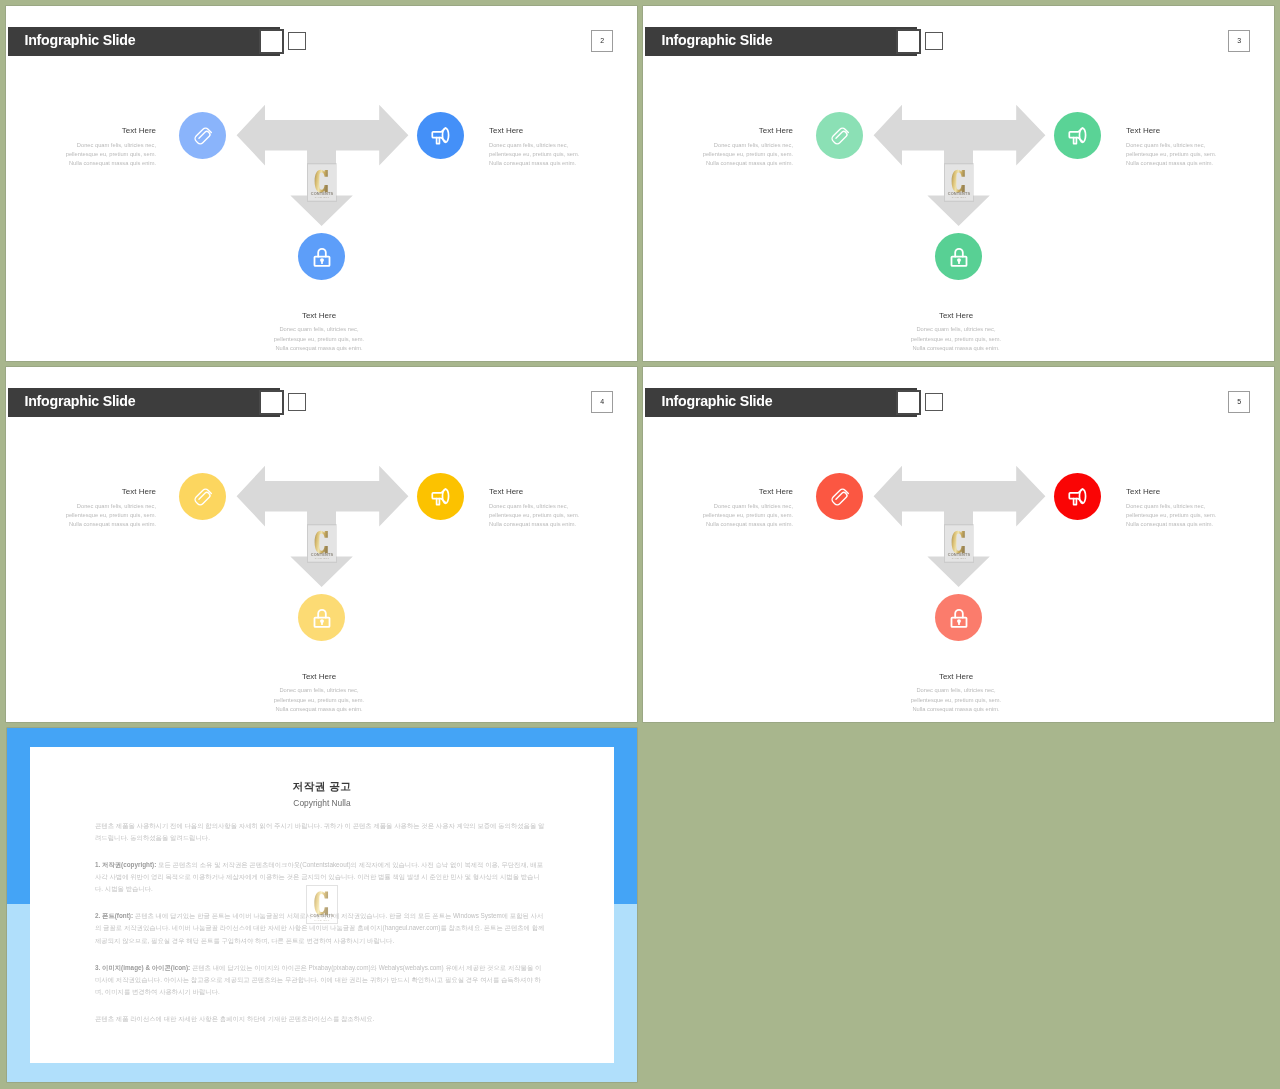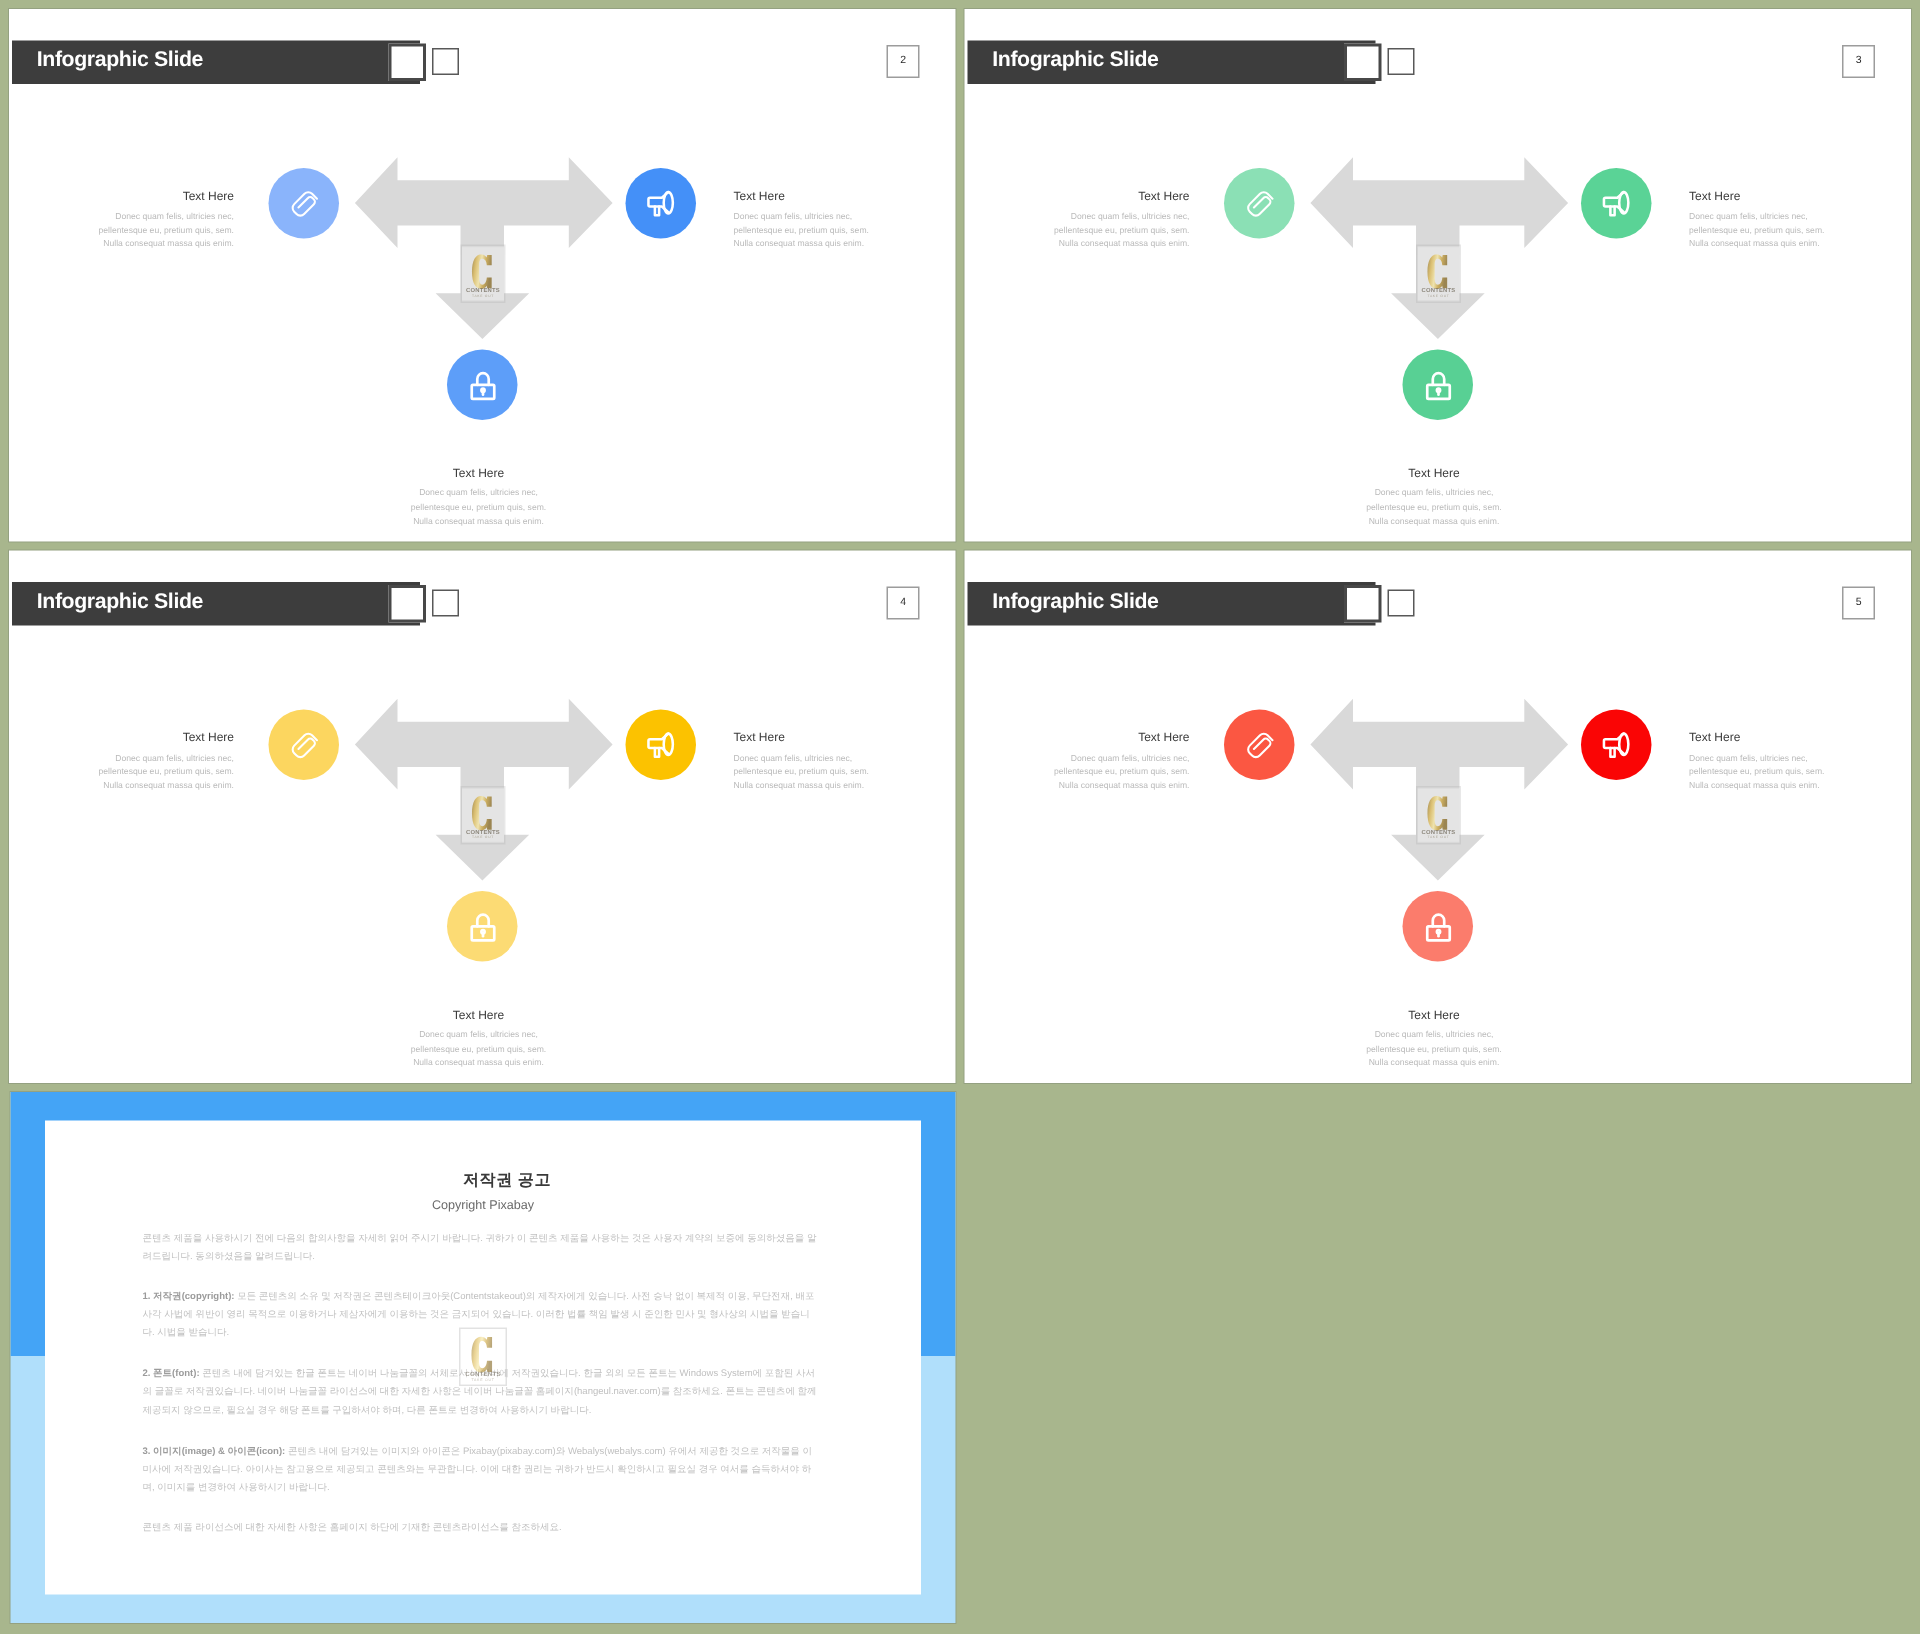--- a/index.html
+++ b/index.html
@@ -5,21 +5,21 @@
   html,body{margin:0;padding:0;}
   body{width:1280px;height:1089px;background:#a8b68d;font-family:"Liberation Sans",sans-serif;overflow:hidden;}
   .slide{position:absolute;background:#fff;overflow:hidden;box-shadow:0 0 0 0.6px rgba(120,130,110,0.45);}
   .s1{left:6px;top:6px;width:631px;height:355px;}
   .s2{left:643px;top:6px;width:631px;height:355px;}
   .s3{left:6px;top:367px;width:631px;height:355px;}
   .s4{left:643px;top:367px;width:631px;height:355px;}
   .s5{left:7px;top:728px;width:630px;height:354px;background:#b0dffb;}
   .s5top{position:absolute;left:0;top:0;width:630px;height:176px;background:#44a4f6;}
   .cpbox{position:absolute;left:23px;top:19px;width:584px;height:316px;background:#fff;}
-  .cp-title{position:absolute;left:16px;top:33px;width:584px;text-align:center;font-size:10.7px;font-weight:bold;color:#3a3a3a;letter-spacing:0.4px;}
+  .cp-title{position:absolute;left:0;top:33px;width:584px;text-align:center;font-size:10.7px;font-weight:bold;color:#3a3a3a;letter-spacing:0.4px;}
   .cp-sub{position:absolute;left:0;top:50.5px;width:584px;text-align:center;font-size:8.4px;color:#6a6a6a;}
   .cp-body{position:absolute;left:65px;top:72.5px;width:452px;font-size:6.35px;line-height:12.3px;color:#c0c0c0;}
   .cp-body p{margin:0 0 14.6px 0;}
   .cp-body b{color:#9b9b9b;font-weight:bold;}
   .cp-wm{position:absolute;left:276px;top:138px;width:32px;height:39px;opacity:0.72;border:0.6px solid rgba(140,140,140,0.35);box-sizing:border-box;}
 
   .titlebar{position:absolute;left:2px;top:21px;width:272px;height:29px;background:#3d3d3d;}
   .titlebar .tt{position:absolute;left:16.5px;top:5.2px;color:#fff;font-weight:bold;font-size:14.2px;letter-spacing:-0.25px;}
   .sq1{position:absolute;left:253px;top:22.7px;width:25px;height:25.2px;border:2.7px solid #484848;background:#fff;box-sizing:border-box;}
   .sq2{position:absolute;left:282.3px;top:26.2px;width:17.4px;height:18.2px;border:1.7px solid #585858;background:#fff;box-sizing:border-box;}
@@ -366,21 +366,21 @@
           <div>Donec quam felis, ultricies nec,</div>
           <div>pellentesque eu, pretium quis, sem.</div>
           <div>Nulla consequat massa quis enim.</div>
         </div>
       </div>
     </div>
     <div class="slide s5">
  <div class="s5top"></div>
  <div class="cpbox">
   <div class="cp-title">저작권 공고</div>
-  <div class="cp-sub">Copyright Pixabay</div>
+  <div class="cp-sub">Copyright Nulla</div>
   <div class="cp-body">
    <p>콘텐츠 제품을 사용하시기 전에 다음의 합의사항을 자세히 읽어 주시기 바랍니다. 귀하가 이 콘텐츠 제품을 사용하는 것은 사용자 계약의 보증에 동의하셨음을 알려드립니다. 동의하셨음을 알려드립니다.</p>
    <p><b>1. 저작권(copyright):</b><span> 모든 콘텐츠의 소유 및 저작권은 콘텐츠테이크아웃(Contentstakeout)의 제작자에게 있습니다. 사전 승낙 없이 복제적 이용, 무단전재, 배포 사각 사법에 위반이 영리 목적으로 이용하거나 제삼자에게 이용하는 것은 금지되어 있습니다. 이러한 법률 책임 발생 시 준인한 민사 및 형사상의 시법을 받습니다. 시법을 받습니다.</span></p>
    <p><b>2. 폰트(font):</b><span> 콘텐츠 내에 담겨있는 한글 폰트는 네이버 나눔글꼴의 서체로서 네이버에 저작권있습니다. 한글 외의 모든 폰트는 Windows System에 포함된 사서의 글꼴로 저작권있습니다. 네이버 나눔글꼴 라이선스에 대한 자세한 사항은 네이버 나눔글꼴 홈페이지(hangeul.naver.com)를 참조하세요. 폰트는 콘텐츠에 함께 제공되지 않으므로, 필요실 경우 해당 폰트를 구입하셔야 하며, 다른 폰트로 변경하여 사용하시기 바랍니다.</span></p>
    <p><b>3. 이미지(image) &amp; 아이콘(icon):</b><span> 콘텐츠 내에 담겨있는 이미지와 아이콘은 Pixabay(pixabay.com)와 Webalys(webalys.com) 유에서 제공한 것으로 저작물을 이미사에 저작권있습니다. 아이사는 참고용으로 제공되고 콘텐츠와는 무관합니다. 이에 대한 권리는 귀하가 반드시 확인하시고 필요실 경우 여서를 습득하셔야 하며, 이미지를 변경하여 사용하시기 바랍니다.</span></p>
    <p>콘텐츠 제품 라이선스에 대한 자세한 사항은 홈페이지 하단에 기재한 콘텐츠라이선스를 참조하세요.</p>
   </div>
   <svg class="cp-wm" viewBox="0 0 30 38">
  <defs>
             <linearGradient id="goldg" x1="0" y1="0" x2="1" y2="0.25">

